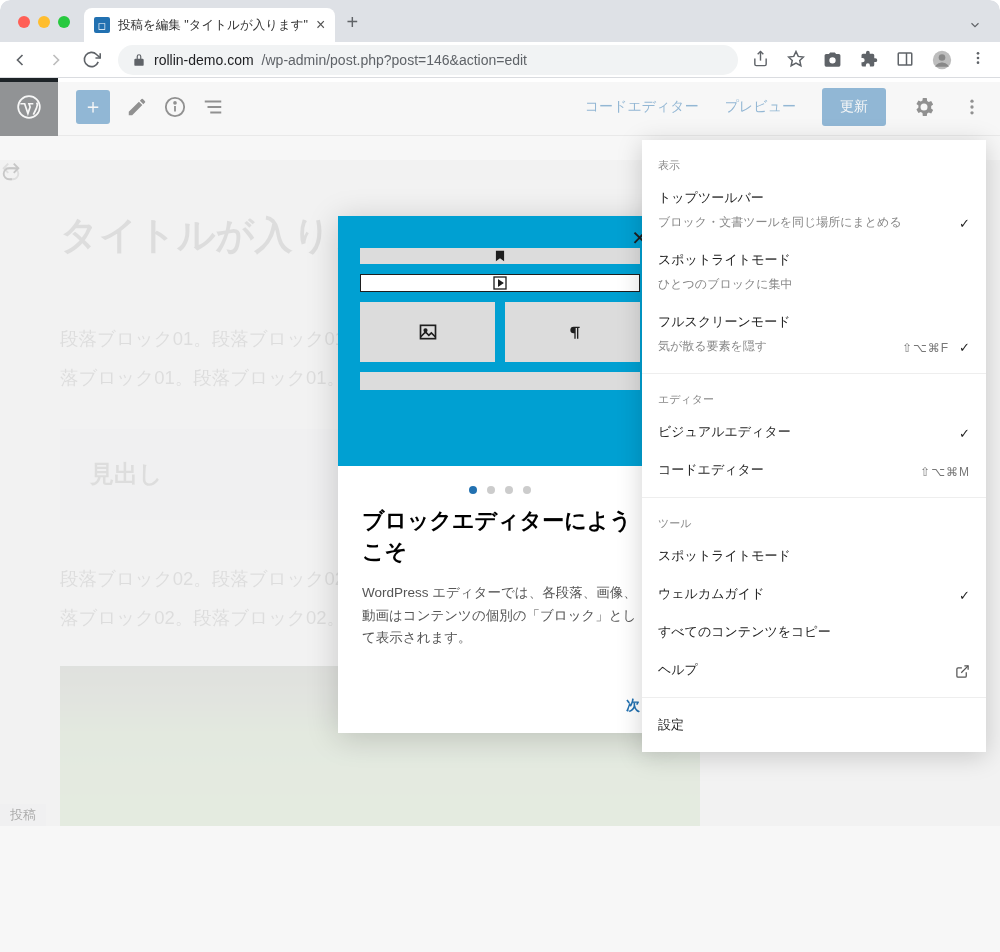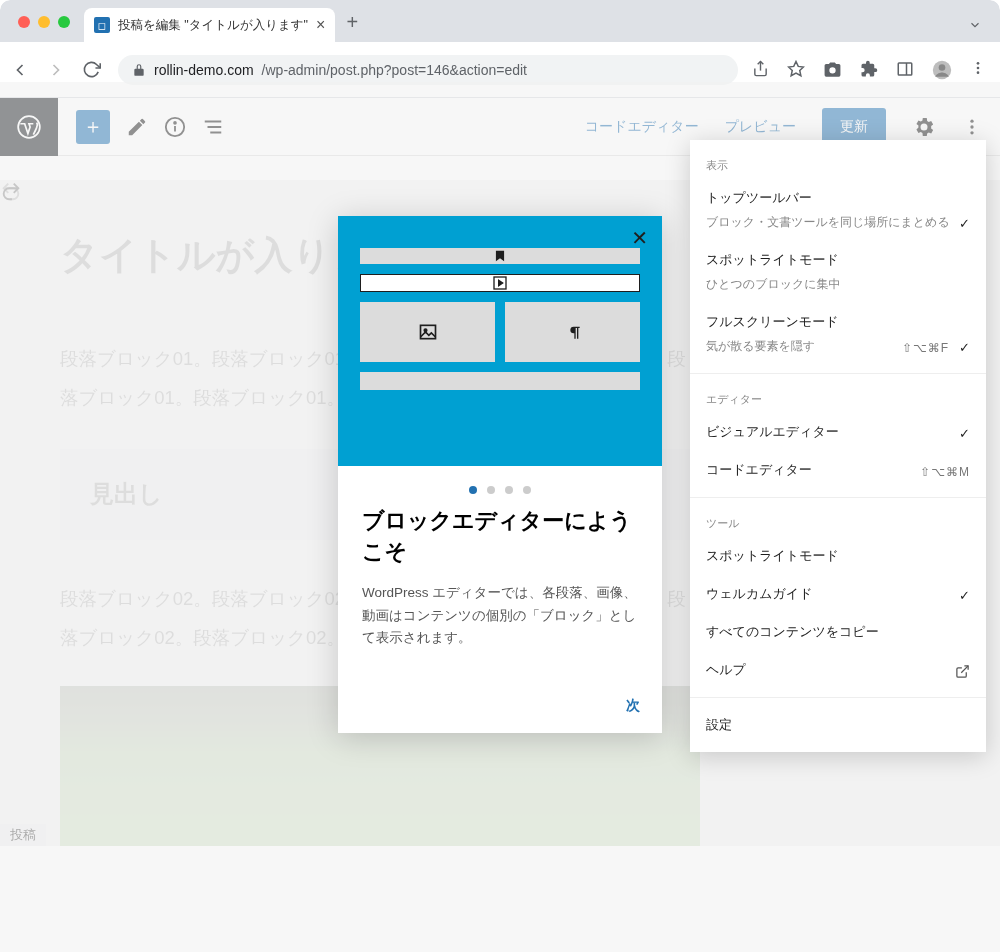--- a/index.html
+++ b/index.html
@@ -40,21 +40,21 @@
     padding: 0 10px;
     gap: 8px;
     font-size: 12.5px;
     color: #333;
   }
   .favicon { width: 16px; height: 16px; background:#2271b1; border-radius:2px; display:flex; align-items:center; justify-content:center; color:#fff; font-size:10px;}
   .tab-close { margin-left: auto; font-size: 16px; color:#555; cursor:pointer;}
   .new-tab { width: 34px; text-align:center; font-size:20px; color:#606367; padding-bottom:8px;}
   .chrome-dd { margin-left:auto; padding:0 18px 10px 0; color:#606367;}
   .addr-bar {
-    height: 56px;
+    height: 36px;
     background: #fff;
     border-bottom: 1px solid #dadce0;
     display: flex;
     align-items: center;
     padding: 0 10px;
     gap: 14px;
     color: #5f6368;
   }
   .addr-btn { width: 22px; text-align:center; cursor:pointer;}
   .addr-btn.dis { color:#bdbdbd; }
@@ -184,21 +184,21 @@
   .modal-title { font-size:22px; font-weight:700; line-height:1.4; margin-bottom:14px;}
   .modal-text { font-size:13.5px; color:#555; line-height:1.7;}
   .modal-footer { text-align:right; padding: 24px 22px 18px; }
   .modal-next { color:#2271b1; font-size:14px; font-weight:600; cursor:pointer;}
 
   
   .dd {
     position: absolute;
     right: 14px;
     top: 140px;
-    width: 296px;
+    width: 344px;
     background:#fff;
     box-shadow: 0 4px 24px rgba(0,0,0,0.18);
     font-size: 13px;
     color:#1e1e1e;
   }
   .dd-section { padding: 8px 0; border-bottom:1px solid #eee;}
   .dd-section:last-child { border-bottom:none;}
   .dd-head {
     padding: 10px 16px 6px;
     font-size: 11px;

